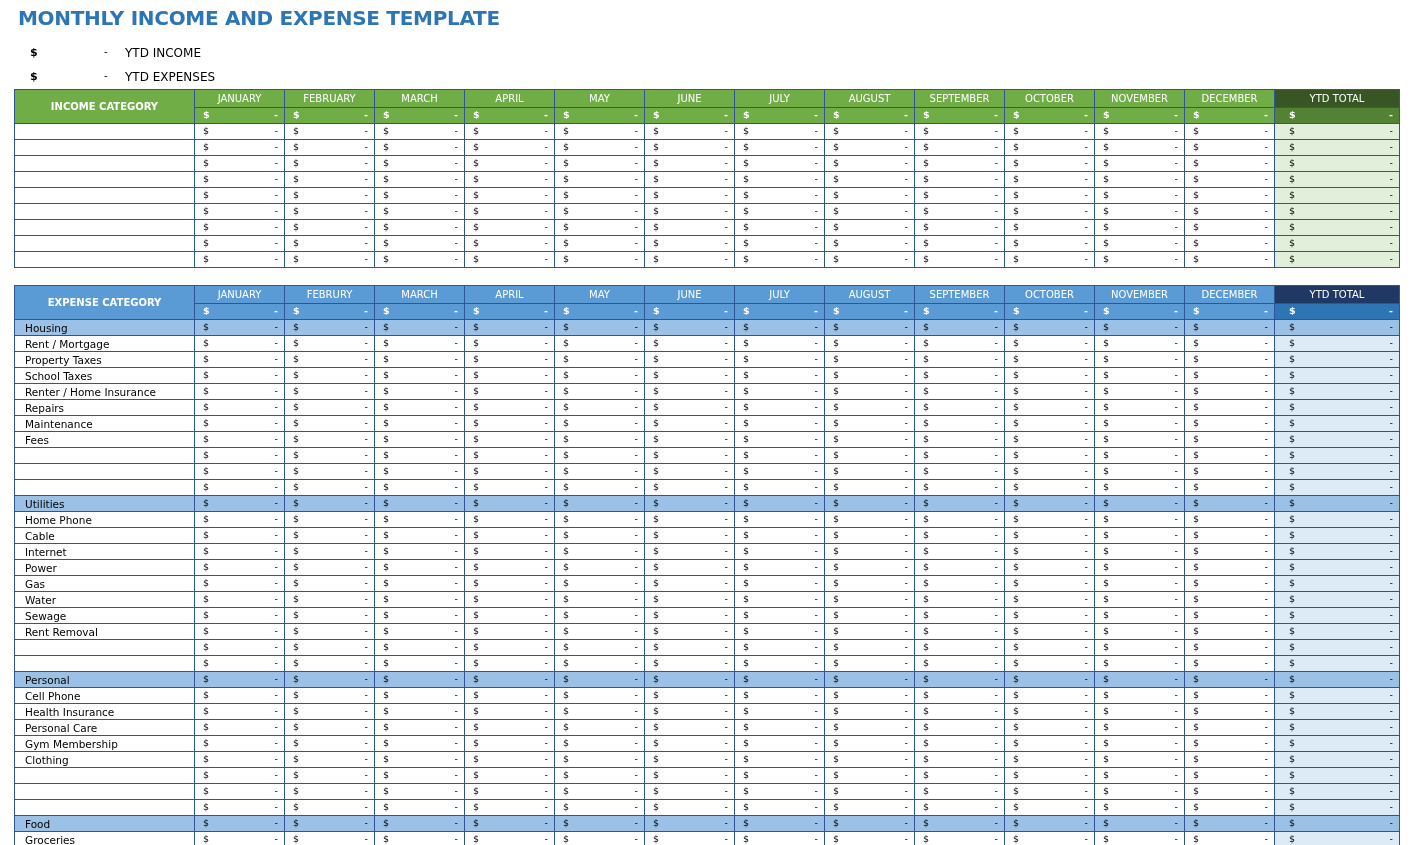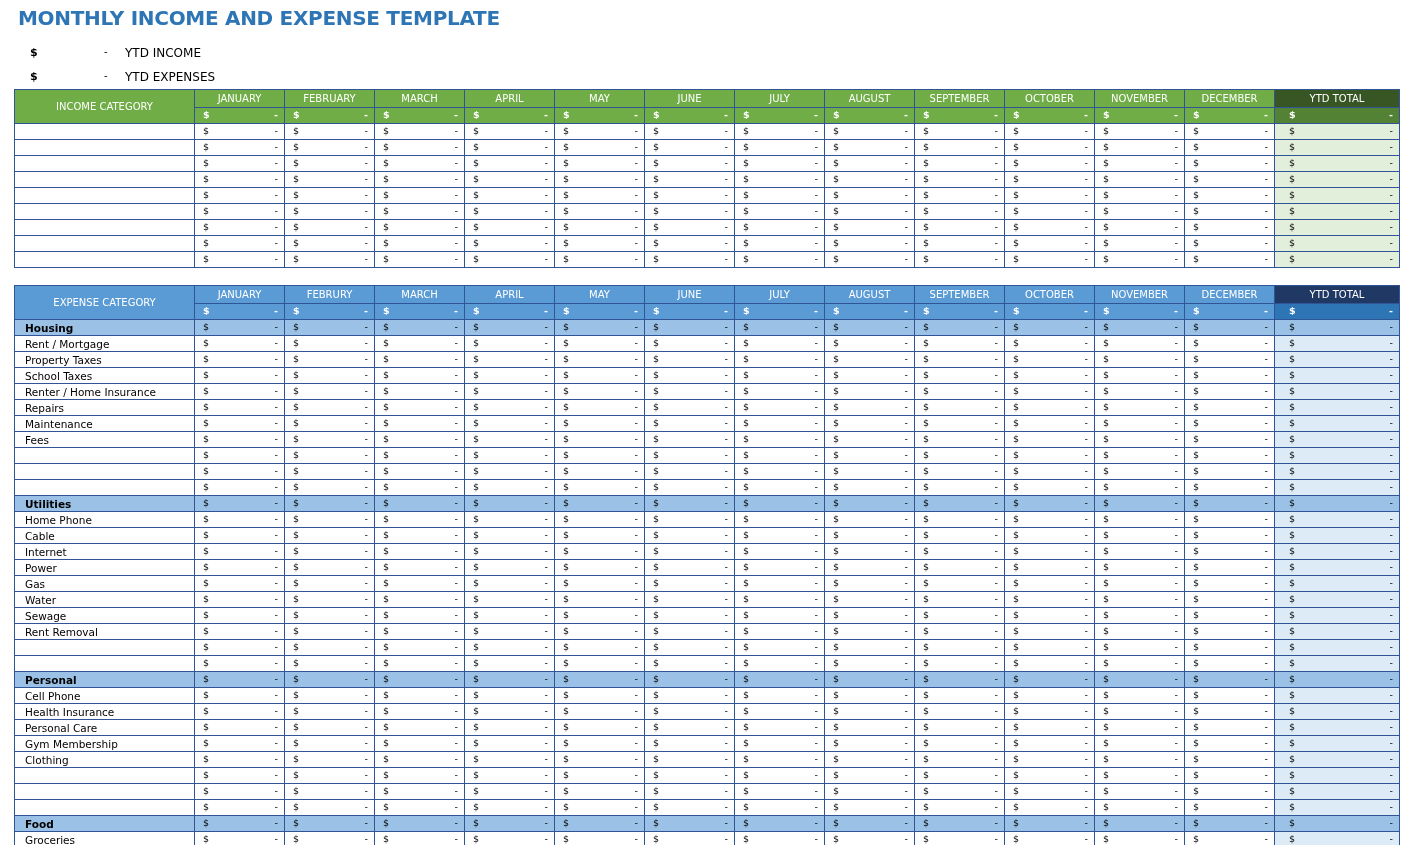--- a/index.html
+++ b/index.html
@@ -7,39 +7,39 @@
   .title { position: absolute; left: 18px; top: 6px; font-size: 20px; font-weight: bold; color: #2e75b6; letter-spacing: -0.3px; }
   .summary { position: absolute; left: 0; font-size: 9px; }
   .summary .cur { position: absolute; left: 30px; font-weight: bold; font-size: 11px; }
   .summary .val { position: absolute; left: 104px; font-size: 10px; }
   .summary .lbl { position: absolute; left: 125px; font-size: 12px; white-space: nowrap; }
   table.grid { position: absolute; left: 14px; border-collapse: collapse; table-layout: fixed; }
   table.grid td, table.grid th { border: 1px solid #2f5597; padding: 0; height: 15px; font-size: 10px; overflow: hidden; white-space: nowrap; }
   table.grid col.cat { width: 180px; }
   table.grid col.mon { width: 90px; }
   table.grid col.ytd { width: 125px; }
-  .hdr-cat { color: #fff; font-weight: normal; font-size: 10.5px; text-align: center; }
+  .hdr-cat { color: #fff; font-weight: bold; font-size: 10.5px; text-align: center; }
   .hdr-mon { color: #fff; font-weight: normal; font-size: 10px; text-align: center; height: 17px !important; }
   .money { position: relative; }
   .money .d { position: absolute; left: 8px; top: 1px; font-size: 9.5px; }
   .money .z { position: absolute; right: 6px; top: 1px; font-size: 9.5px; }
   .ytdcell .d { left: 14px; }
   .white-text { color: #fff; font-weight: bold; }
   
   .inc .hdr-cat, .inc .hdr-mon, .inc .sumrow td { background: #70ad47; }
   .inc .ytd-hdr { background: #375623 !important; }
   .inc .sumrow td.ytdcell { background: #548235; }
   .inc td.ytdbody { background: #e2efda; }
   
   .exp .hdr-cat, .exp .hdr-mon, .exp .sumrow td { background: #5b9bd5; }
   .exp .ytd-hdr { background: #1f3864 !important; }
   .exp .sumrow td.ytdcell { background: #2e75b6; }
   .exp td.ytdbody { background: #ddebf7; }
   .exp tr.group td { background: #9bc2e6; }
-  .exp tr.group td.cat-cell { font-weight: bold; }
+  .exp tr.group td.cat-cell { font-weight: normal; }
   .cat-cell { padding-left: 10px !important; font-size: 10.5px !important; text-align: left; }
 </style>
 </head>
 <body>
 
 <div class="title">MONTHLY INCOME AND EXPENSE TEMPLATE</div>
 
 <div class="summary" style="top:46px;">
   <span class="cur">$</span>
   <span class="val">-</span>

